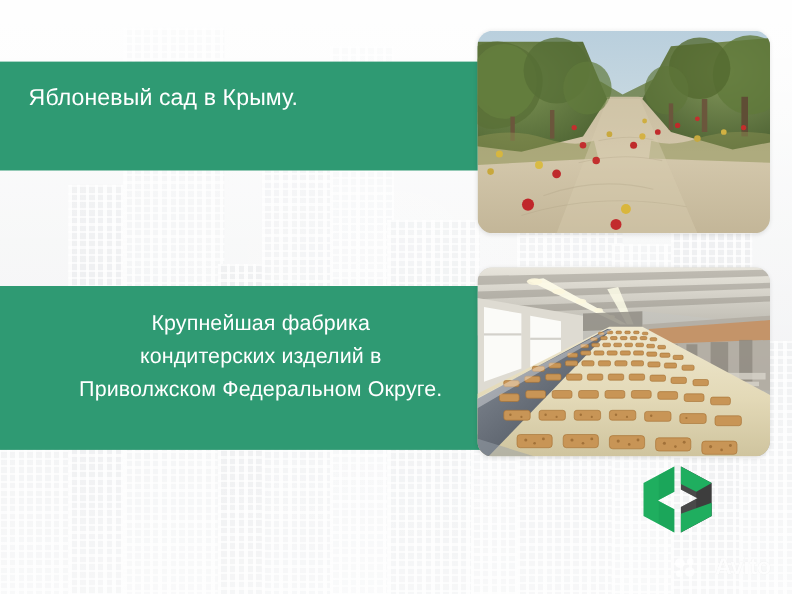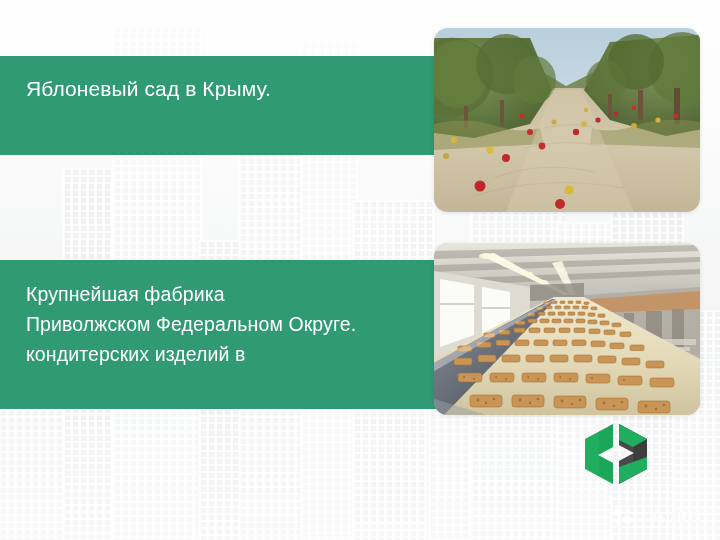--- a/index.html
+++ b/index.html
@@ -69,20 +69,21 @@
     top: 56px;
     width: 490px;
     height: 99px;
     padding: 18px 22px 0 26px;
   }
   .banner-2 {
     top: 260px;
     width: 470px;
     height: 149px;
     padding: 19px 22px 0 26px;
+    text-align: center;
   }
   .banner-line {
     display: block;
     font-size: 21px;
     line-height: 30.5px;
     font-weight: 400;
     letter-spacing: .1px;
     white-space: nowrap;
     color: #ffffff;
   }
@@ -270,22 +271,22 @@
         <circle cx="224" cy="92" r="2.6" fill="#d2b142"></circle>
         <circle cx="242" cy="88" r="2.4" fill="#c52e2c"></circle>
       </g>
 
       <rect width="266" height="184" fill="none"></rect>
     </svg>
   </div>
 
   <div class="banner banner-2">
     <span class="banner-line">Крупнейшая фабрика</span>
+    <span class="banner-line">кондитерских изделий в</span>
     <span class="banner-line">Приволжском Федеральном Округе.</span>
-    <span class="banner-line">кондитерских изделий в</span>
   </div>
 
   <div class="photo photo-factory">
     <svg viewBox="0 0 266 172" preserveAspectRatio="xMidYMid slice" role="img">
       <defs>
         <linearGradient id="hall" x1="0" y1="0" x2="0" y2="1">
           <stop offset="0%" stop-color="#cfcec8"></stop>
             <stop offset="100%" stop-color="#a9a79f"></stop>
         </linearGradient>
         <linearGradient id="belt" x1="0" y1="0" x2="0" y2="1">

